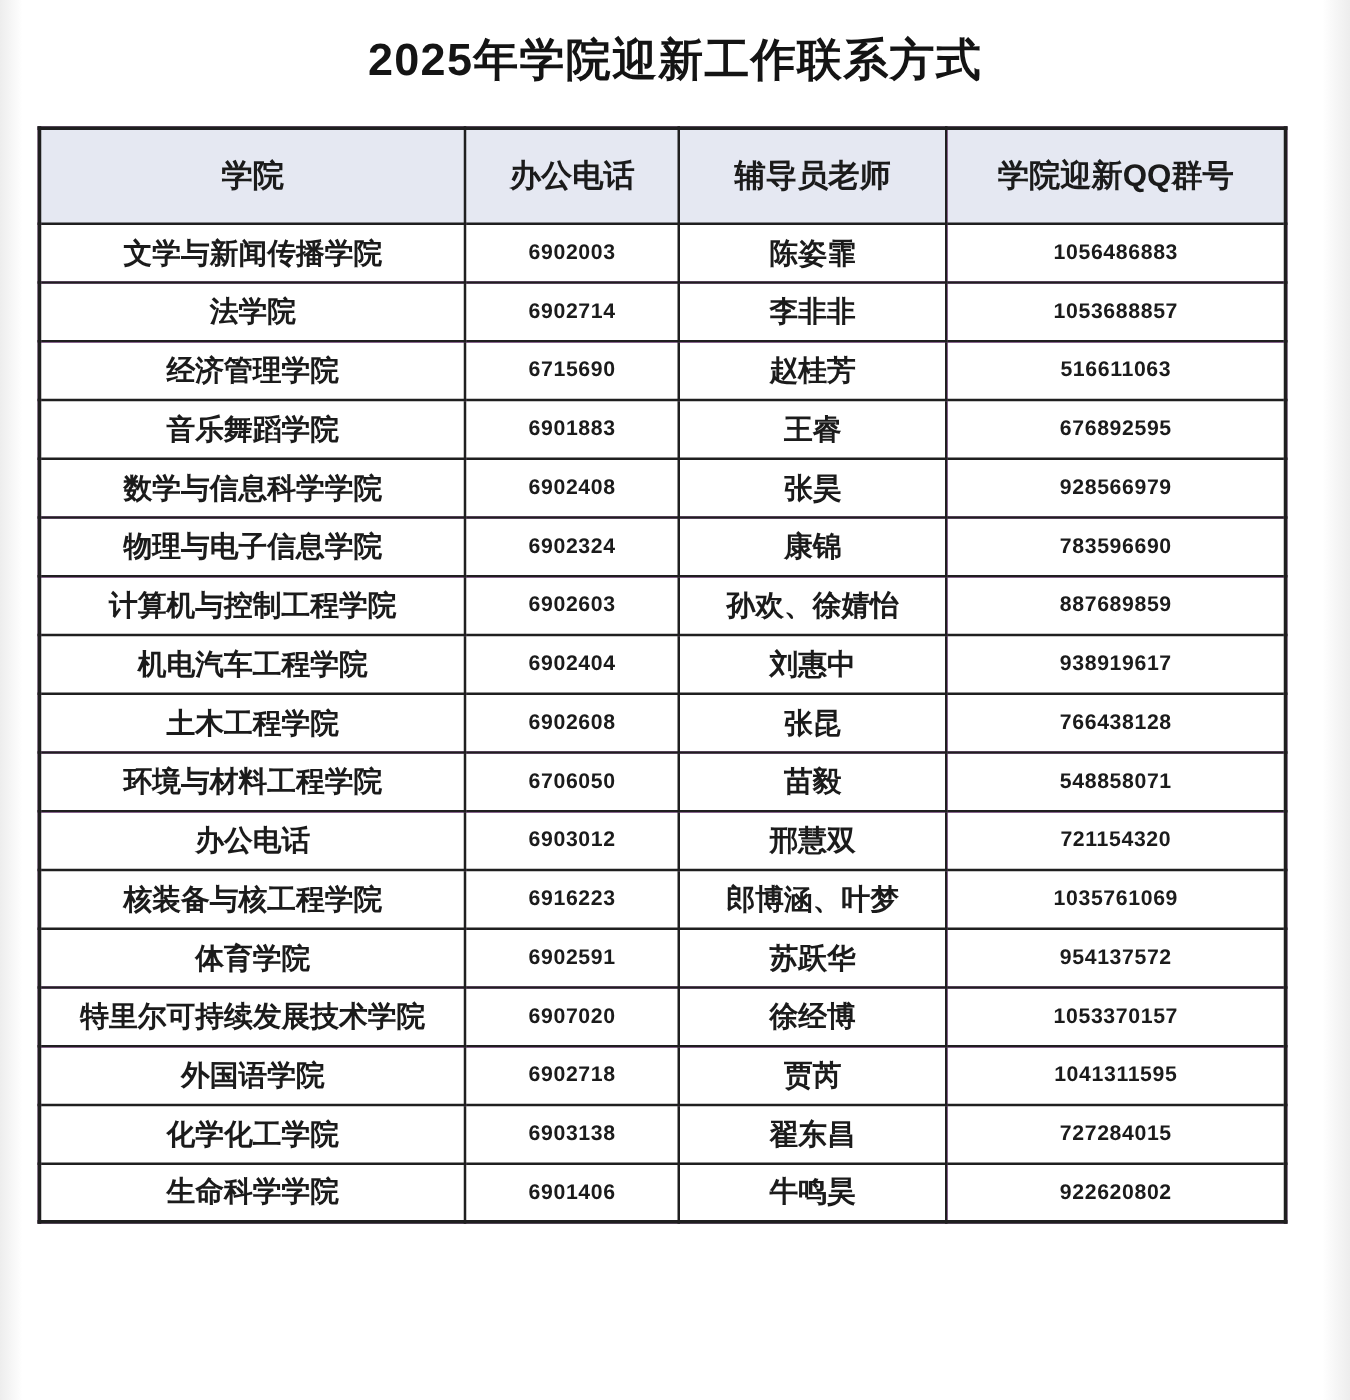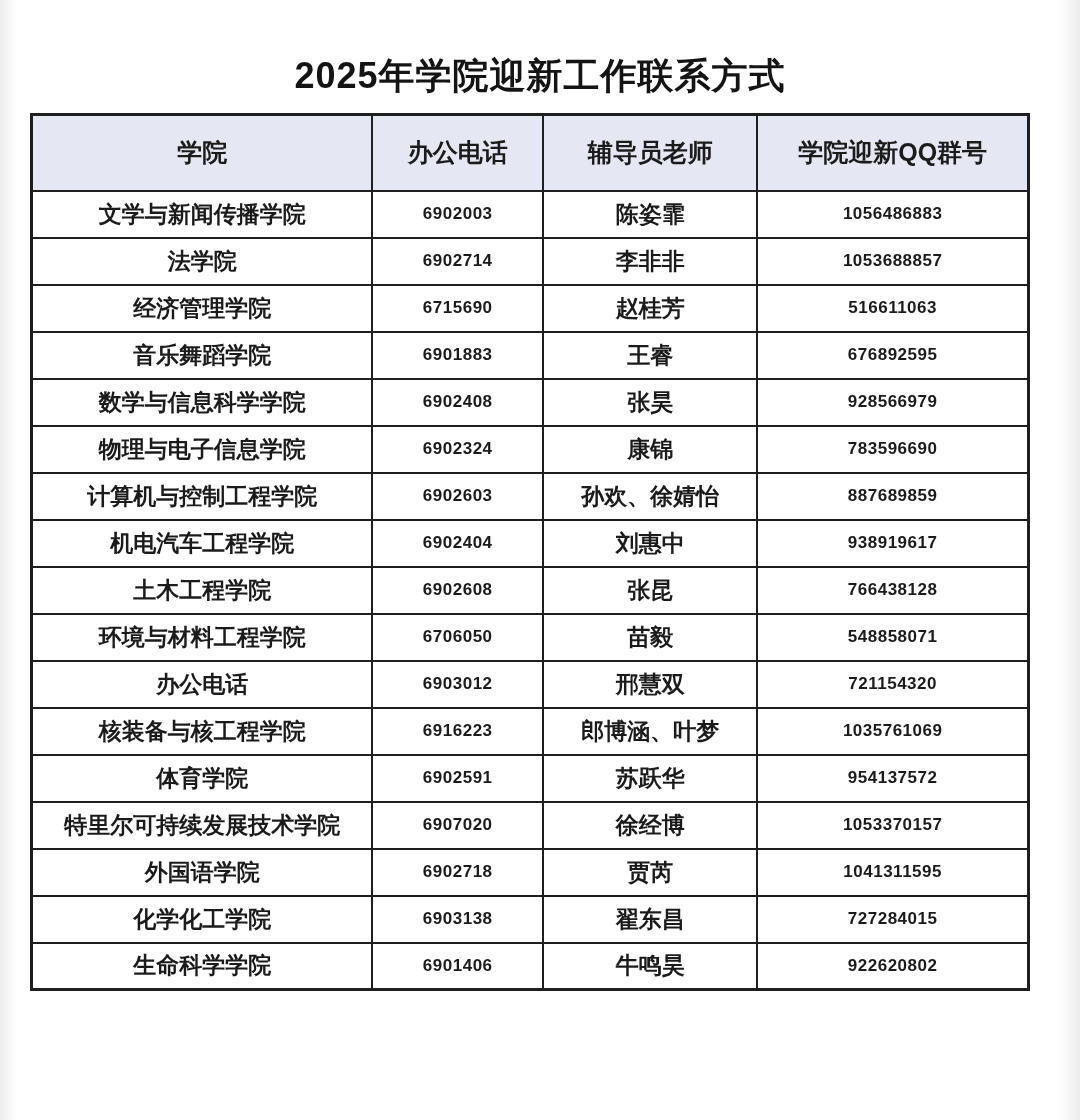--- a/index.html
+++ b/index.html
@@ -7,30 +7,30 @@
     width: 1080px;
     font-family: "Liberation Sans", "DejaVu Sans", sans-serif;
   }
   body {
     height: 1120px;
     background: linear-gradient(90deg, #ededed 0px, #ffffff 18px, #ffffff 1058px, #ededed 1080px);
     overflow: hidden;
   }
   .page-title {
     text-align: center;
-    margin-top: 52px;
+    margin-top: 24px;
     font-size: 36px;
     font-weight: 700;
     color: #141414;
     letter-spacing: 1px;
   }
   table.contact-table {
     border-collapse: collapse;
     width: 1000px;
-    margin: 12px 0 0 30px;
+    margin: 28px 0 0 30px;
     table-layout: fixed;
     background: #f0abfc;
     border: 3px solid var(--border-color, #1f1f1f);
   }
   col.c1 { width: 34.2%; }
   col.c2 { width: 17.1%; }
   col.c3 { width: 21.5%; }
   col.c4 { width: 27.2%; }
   th, td {
     border: 2px solid var(--border-color, #1f1f1f);

